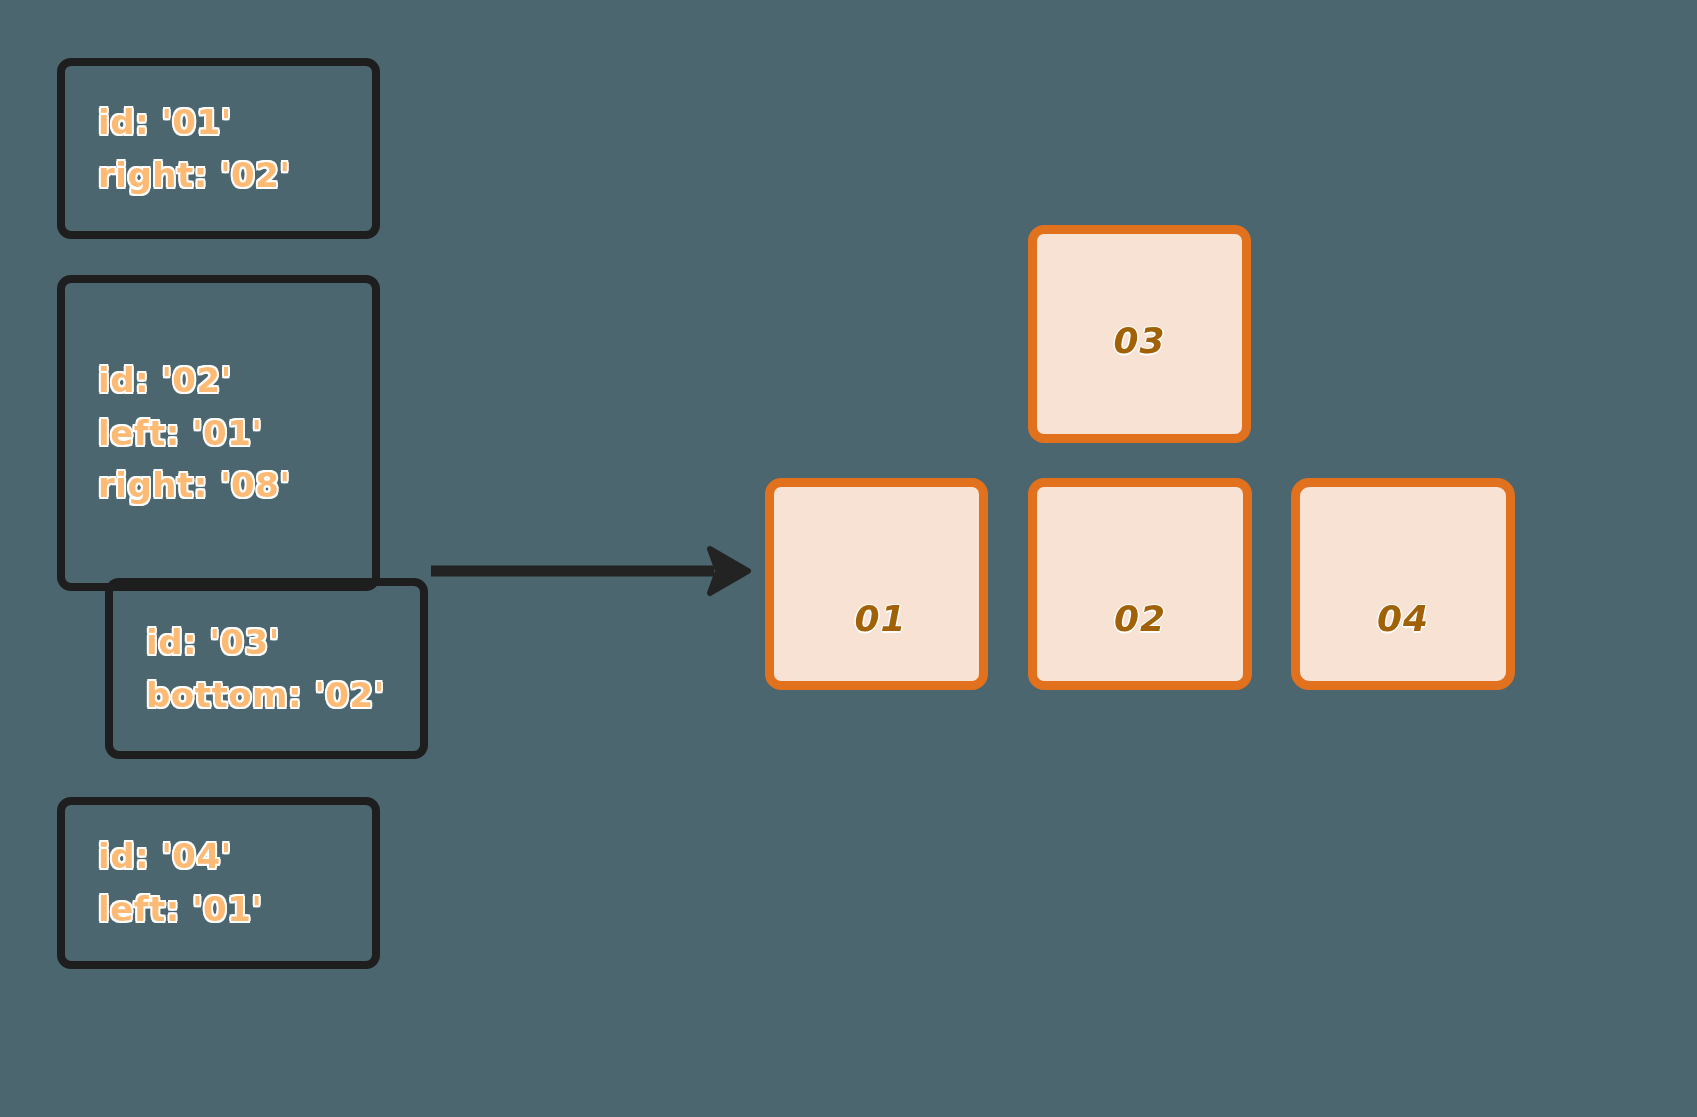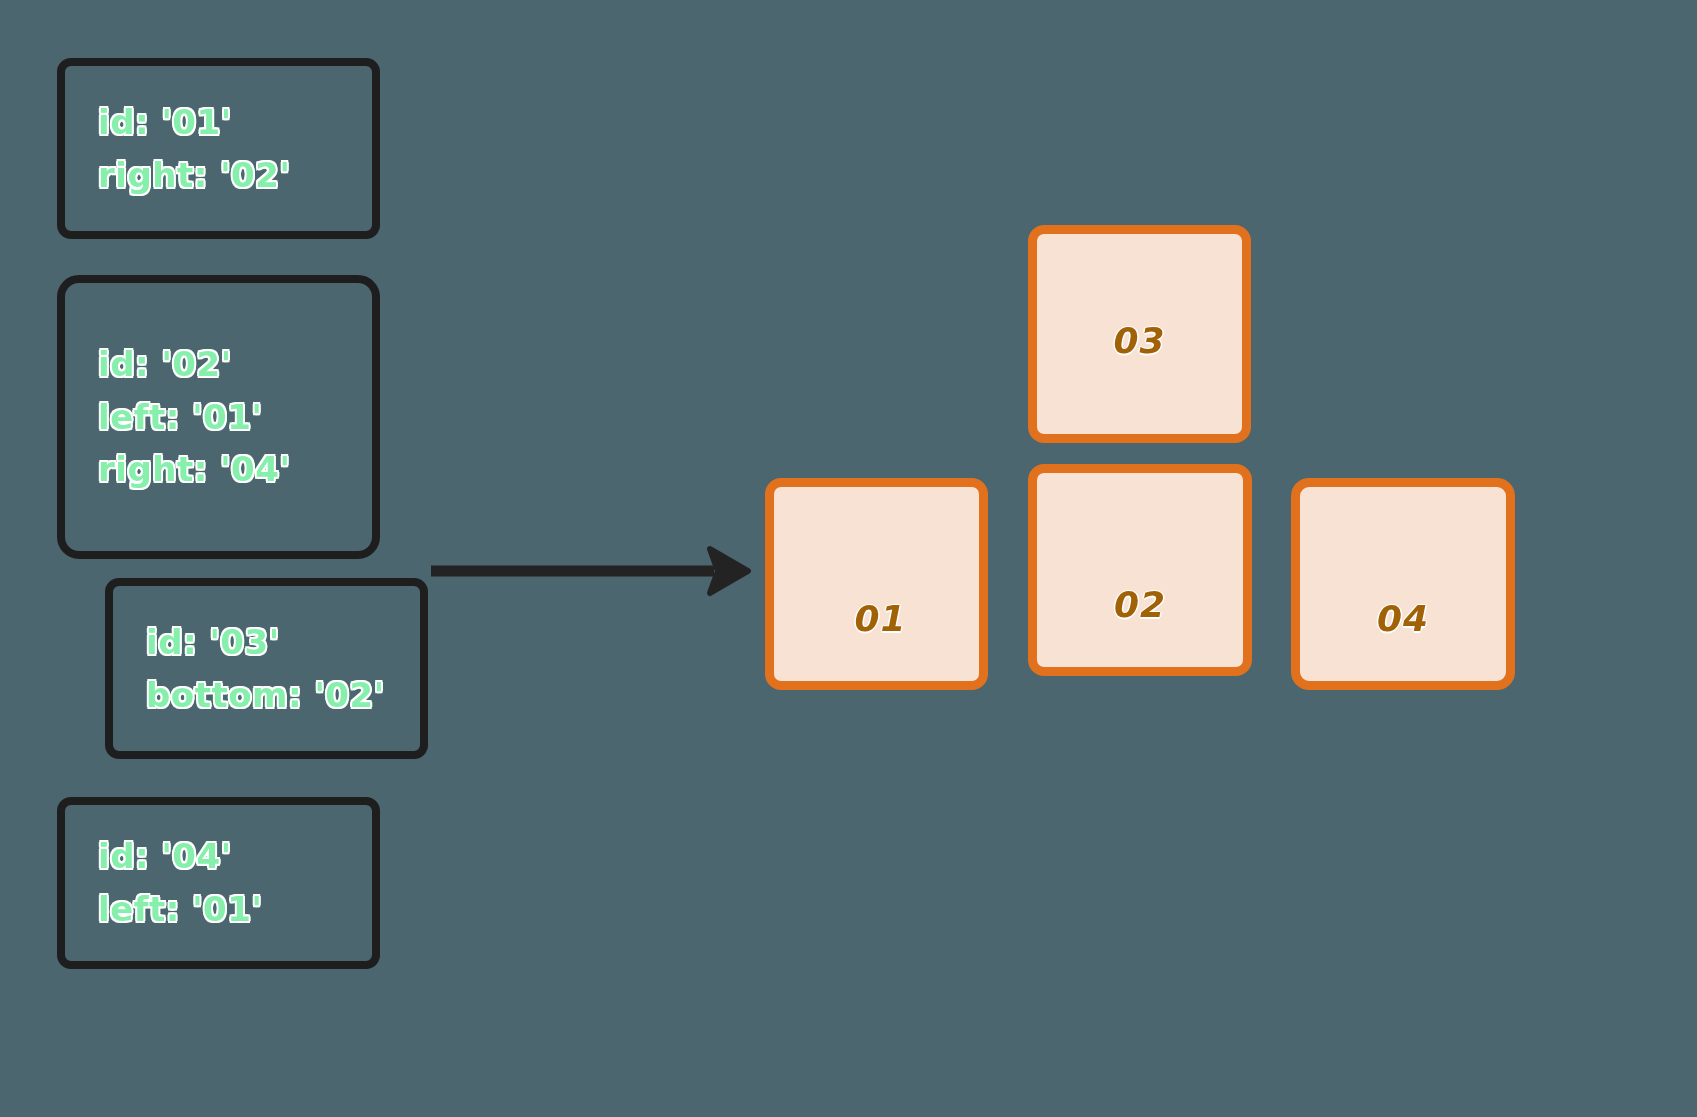--- a/index.html
+++ b/index.html
@@ -22,21 +22,21 @@
     box-sizing: border-box;
     border: 8px solid #1e1e1e;
     border-radius: 14px;
     background: transparent;
     display: flex;
     flex-direction: column;
     justify-content: center;
     padding-left: 33px;
   }
   .spec-line {
-    color: #86efac;
+    color: #fdba74;
     font-family: "DejaVu Sans", sans-serif;
     font-weight: bold;
     font-size: 34px;
     line-height: 1.55;
     letter-spacing: 0.5px;
     white-space: pre;
     text-shadow:
        2px  0   0 #ffffff,
       -2px  0   0 #ffffff,
        0    2px 0 #ffffff,
@@ -89,24 +89,24 @@
 </head>
 <body>
 
 <div id="canvas">
 
   <div class="spec-card" style="left:57px; top:58px; width:323px; height:181px;">
     <div class="spec-line">id: '01'</div>
     <div class="spec-line">right: '02'</div>
   </div>
 
-  <div class="spec-card" style="left:57px; top:275px; width:323px; height:284px;border-radius:22px;">
+  <div class="spec-card" style="left:57px; top:275px; width:323px; height:316px;">
     <div class="spec-line">id: '02'</div>
     <div class="spec-line">left: '01'</div>
-    <div class="spec-line">right: '04'</div>
+    <div class="spec-line">right: '08'</div>
   </div>
 
   <div class="spec-card" style="left:57px; top:578px; width:323px; height:181px;margin-left:48px;">
     <div class="spec-line">id: '03'</div>
     <div class="spec-line">bottom: '02'</div>
   </div>
 
   <div class="spec-card" style="left:57px; top:797px; width:323px; height:172px;">
     <div class="spec-line">id: '04'</div>
     <div class="spec-line">left: '01'</div>
@@ -118,21 +118,21 @@
   </svg>
 
   <div class="tile tile-03" style="left:1028px; top:225px; width:223px; height:218px;">
     <span class="tile-label">03</span>
   </div>
 
   <div class="tile tile-01" style="left:765px; top:478px; width:223px; height:212px;padding-left:8px;">
     <span class="tile-label">01</span>
   </div>
 
-  <div class="tile tile-02" style="left:1028px; top:464px; width:224px; height:212px;">
+  <div class="tile tile-02" style="left:1028px; top:478px; width:224px; height:212px;">
     <span class="tile-label">02</span>
   </div>
 
   <div class="tile tile-04" style="left:1291px; top:478px; width:224px; height:212px;border-radius:18px;">
     <span class="tile-label">04</span>
   </div>
 
 </div>
 
 </body></html>

